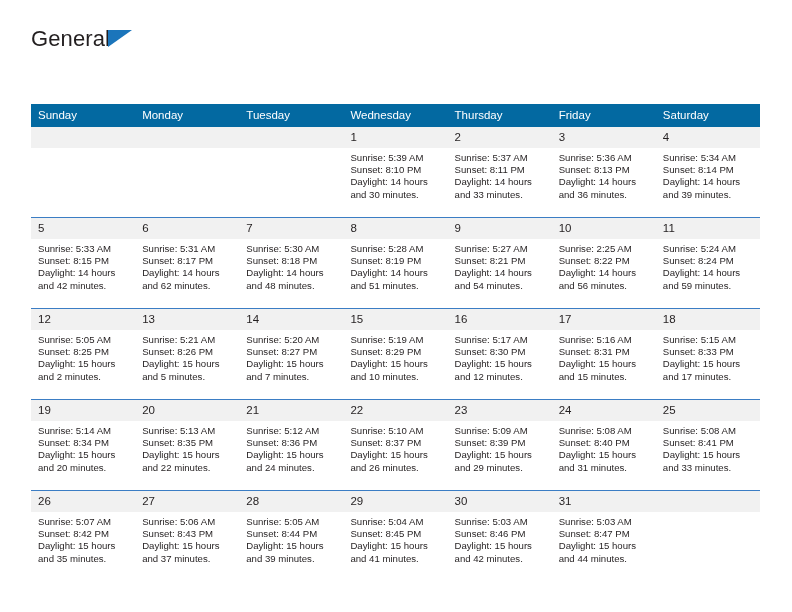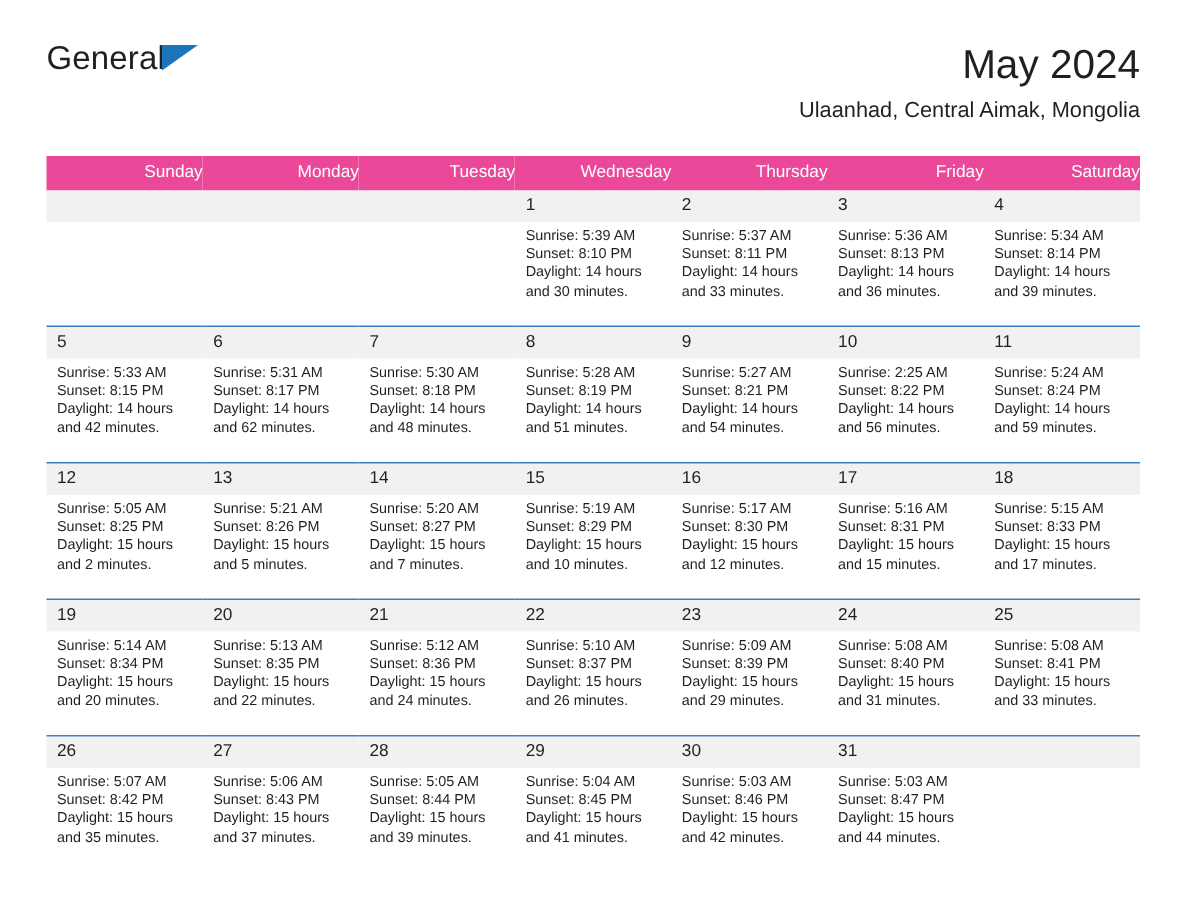--- a/index.html
+++ b/index.html
@@ -91,25 +91,25 @@
     position: absolute;
     left: 31px;
     top: 104px;
     width: 729px;
     border-collapse: collapse;
     table-layout: fixed;
   }
   .calendar col { width: 104.14px; }
 
   .calendar thead th {
-    background: #ec4899;
+    background: #0369a1;
     color: #ffffff;
     font-size: 11.5px;
     font-weight: normal;
-    text-align: right;
+    text-align: left;
     padding: 5px 0 5px 7px;
     height: 12px;
     line-height: 13px;
     border: 0;
   }
 
   .daycell {
     vertical-align: top;
     padding: 0;
     height: 90px;
@@ -147,24 +147,20 @@
 
   <div class="top">
 
     <div class="brand">
       <div class="brand-row1">
         <span class="brand-general">General</span>
         <span class="brand-tri"></span>
       </div>
     </div>
 
-    <div class="title-block">
-      <div class="cal-title">May 2024</div>
-      <div class="cal-subtitle">Ulaanhad, Central Aimak, Mongolia</div>
-    </div>
 
   </div>
 
   <table class="calendar">
     <colgroup>
       <col>
         <col>
         <col>
         <col>
         <col>

